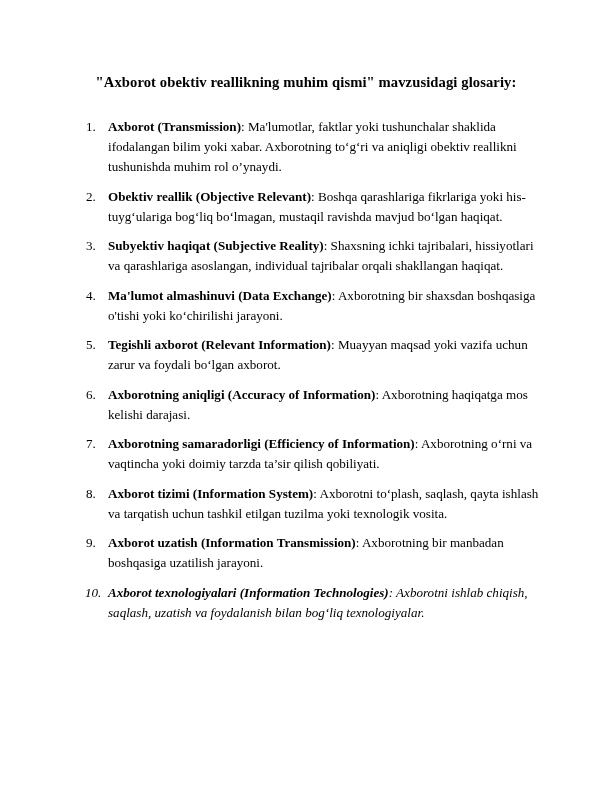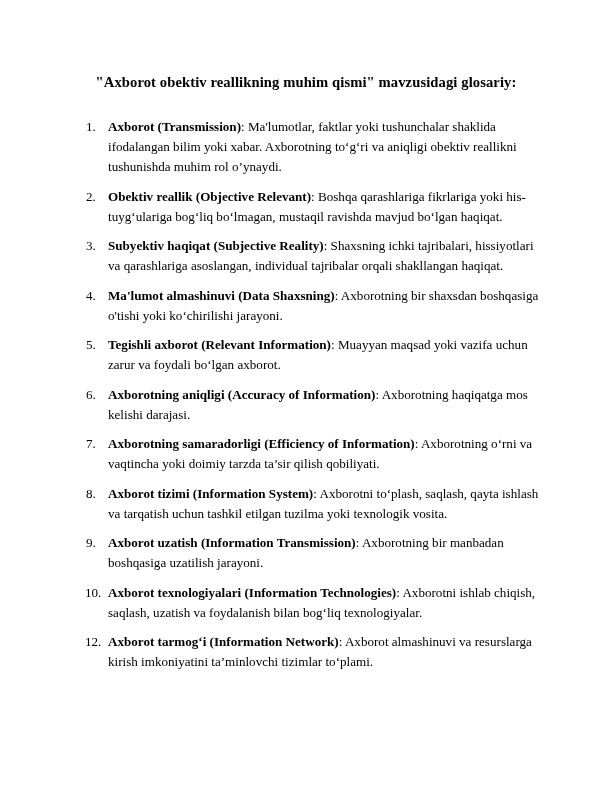--- a/index.html
+++ b/index.html
@@ -45,20 +45,21 @@
   .glossary-item {
     position: relative;
     padding-left: 22px;
     margin-bottom: 9.5px;
     font-size: 13.1px;
     line-height: 20px;
     text-align: left;
   }
   .glossary-item.wide-num {
     padding-left: 22px;
+    font-style: italic;
   }
   .item-number {
     position: absolute;
     left: 0;
     top: 0;
     width: 20px;
     text-align: left;
     font-size: 13.1px;
     line-height: 20px;
   }
@@ -77,23 +78,22 @@
 <body style="background: rgb(255, 255, 255); color: rgb(0, 0, 0);">
 
 <div class="page">
 
   <h1 class="doc-title">"Axborot obektiv reallikning muhim qismi" mavzusidagi glosariy:</h1>
 
   <ol class="glossary-list">
       <li class="glossary-item"><span class="item-number">1.</span><span class="term">Axborot (Transmission)</span><span class="definition">: Ma'lumotlar, faktlar yoki tushunchalar shaklida ifodalangan bilim yoki xabar. Axborotning toʻgʻri va aniqligi obektiv reallikni tushunishda muhim rol oʼynaydi.</span></li>
       <li class="glossary-item"><span class="item-number">2.</span><span class="term">Obektiv reallik (Objective Relevant)</span><span class="definition">: Boshqa qarashlariga fikrlariga yoki his-tuygʻulariga bogʻliq boʻlmagan, mustaqil ravishda mavjud boʻlgan haqiqat.</span></li>
       <li class="glossary-item"><span class="item-number">3.</span><span class="term">Subyektiv haqiqat (Subjective Reality)</span><span class="definition">: Shaxsning ichki tajribalari, hissiyotlari va qarashlariga asoslangan, individual tajribalar orqali shakllangan haqiqat.</span></li>
-      <li class="glossary-item"><span class="item-number">4.</span><span class="term">Ma'lumot almashinuvi (Data Shaxsning)</span><span class="definition">: Axborotning bir shaxsdan boshqasiga o'tishi yoki koʻchirilishi jarayoni.</span></li>
+      <li class="glossary-item"><span class="item-number">4.</span><span class="term">Ma'lumot almashinuvi (Data Exchange)</span><span class="definition">: Axborotning bir shaxsdan boshqasiga o'tishi yoki koʻchirilishi jarayoni.</span></li>
       <li class="glossary-item"><span class="item-number">5.</span><span class="term">Tegishli axborot (Relevant Information)</span><span class="definition">: Muayyan maqsad yoki vazifa uchun zarur va foydali boʻlgan axborot.</span></li>
       <li class="glossary-item"><span class="item-number">6.</span><span class="term">Axborotning aniqligi (Accuracy of Information)</span><span class="definition">: Axborotning haqiqatga mos kelishi darajasi.</span></li>
       <li class="glossary-item"><span class="item-number">7.</span><span class="term">Axborotning samaradorligi (Efficiency of Information)</span><span class="definition">: Axborotning oʻrni va vaqtincha yoki doimiy tarzda ta’sir qilish qobiliyati.</span></li>
       <li class="glossary-item"><span class="item-number">8.</span><span class="term">Axborot tizimi (Information System)</span><span class="definition">: Axborotni toʻplash, saqlash, qayta ishlash va tarqatish uchun tashkil etilgan tuzilma yoki texnologik vosita.</span></li>
       <li class="glossary-item"><span class="item-number">9.</span><span class="term">Axborot uzatish (Information Transmission)</span><span class="definition">: Axborotning bir manbadan boshqasiga uzatilish jarayoni.</span></li>
       <li class="glossary-item wide-num"><span class="item-number">10.</span><span class="term">Axborot texnologiyalari (Information Technologies)</span><span class="definition">: Axborotni ishlab chiqish, saqlash, uzatish va foydalanish bilan bogʻliq texnologiyalar.</span></li>
-      <li class="glossary-item wide-num"><span class="item-number">12.</span><span class="term">Axborot tarmogʻi (Information Network)</span><span class="definition">: Axborot almashinuvi va resurslarga kirish imkoniyatini ta’minlovchi tizimlar toʻplami.</span></li>
     </ol>
 
 </div>
 
 </body></html>

